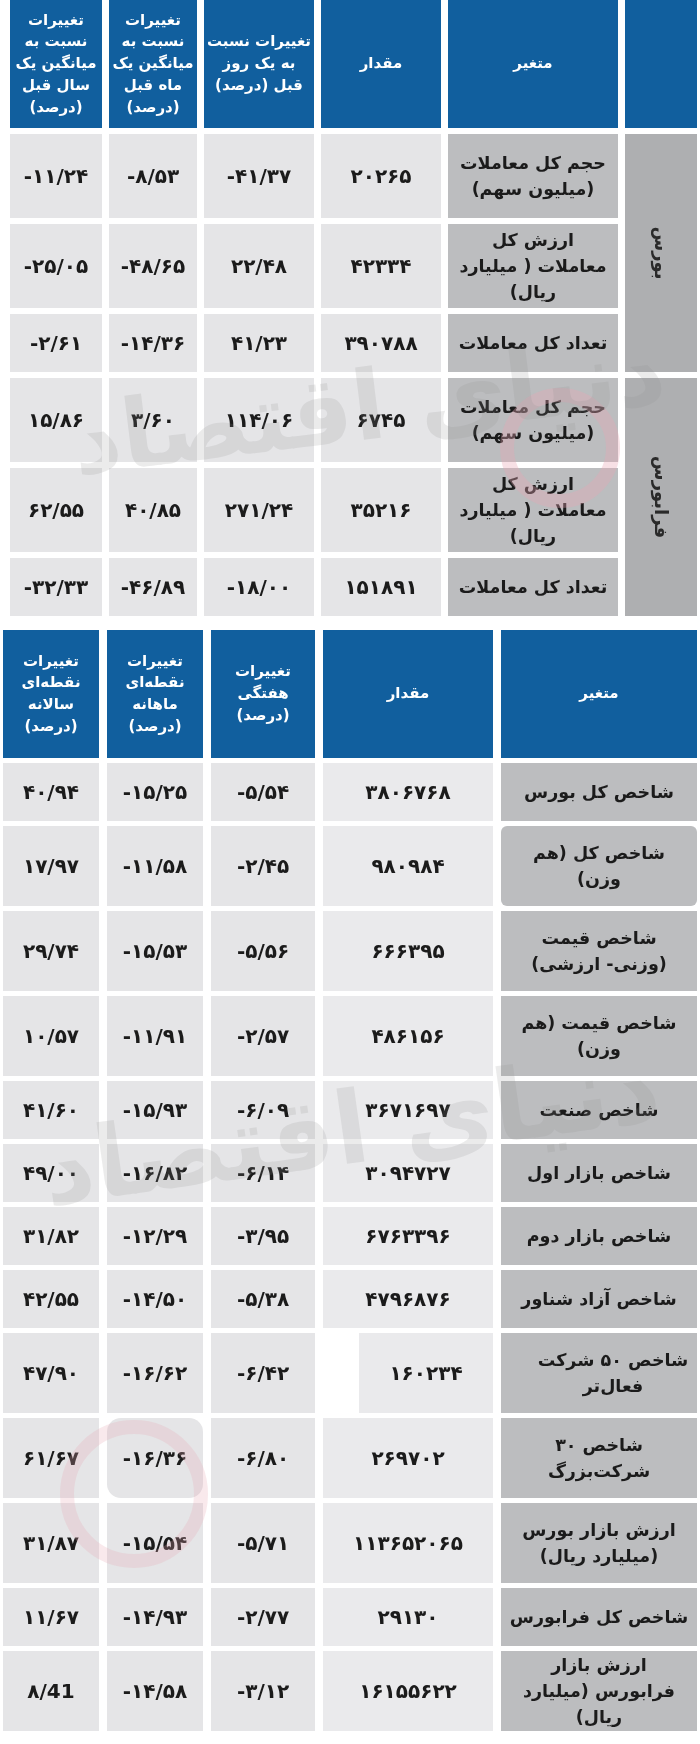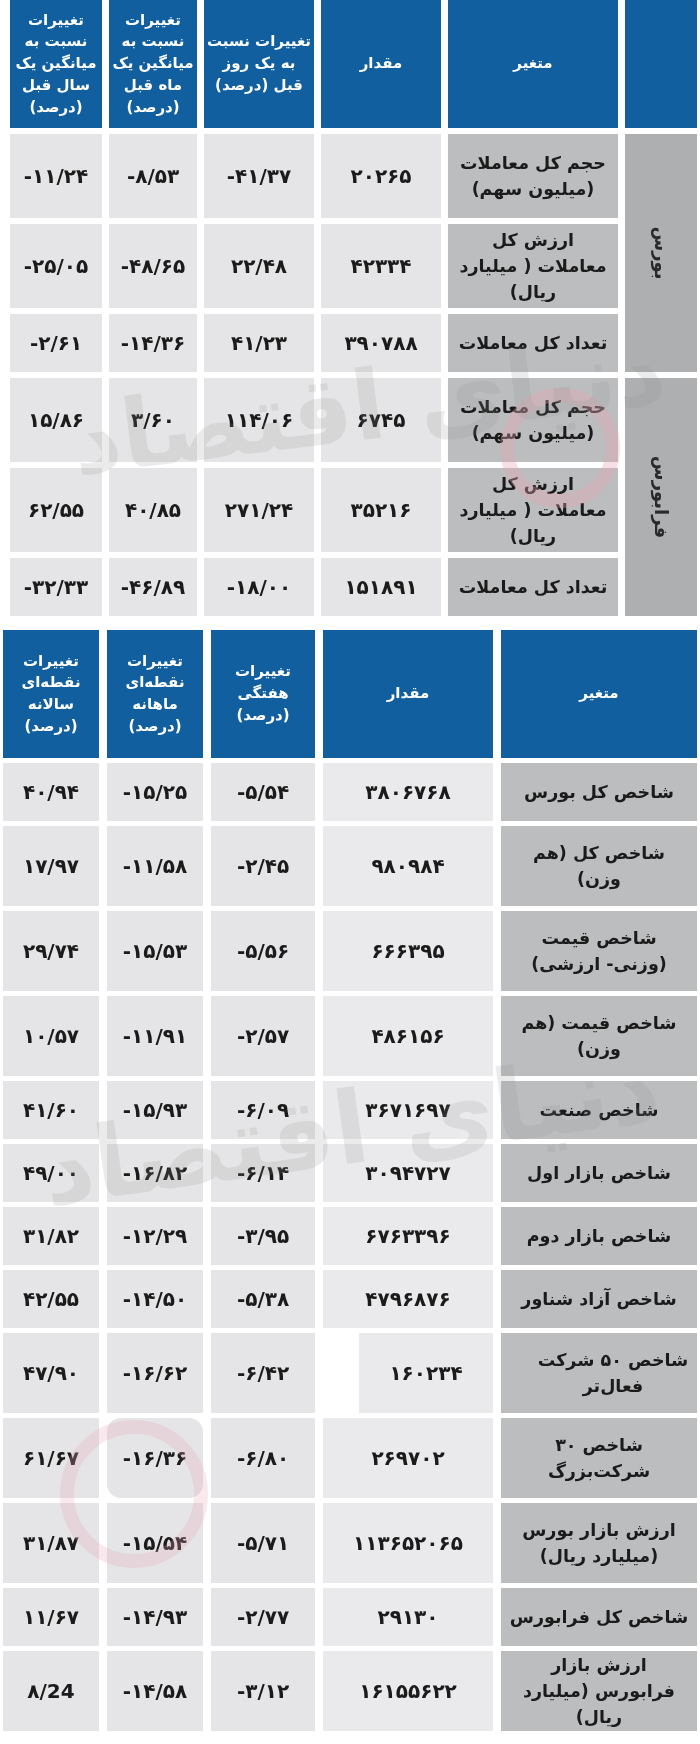--- a/index.html
+++ b/index.html
@@ -112,21 +112,21 @@
     <div class="hc" style="grid-column:1;grid-row:1">متغیر</div>
     <div class="hc" style="grid-column:2;grid-row:1">مقدار</div>
     <div class="hc" style="grid-column:3;grid-row:1">تغییرات هفتگی (درصد)</div>
     <div class="hc" style="grid-column:4;grid-row:1">تغییرات نقطه‌ای ماهانه (درصد)</div>
     <div class="hc" style="grid-column:5;grid-row:1">تغییرات نقطه‌ای سالانه (درصد)</div>
   <div class="var" style="grid-area: 2 / 1;">شاخص کل بورس</div>
       <div class="num valcell" style="grid-area: 2 / 2;">۳۸۰۶۷۶۸</div>
       <div class="num" style="grid-area: 2 / 3;">-۵/۵۴</div>
       <div class="num" style="grid-area: 2 / 4;">-۱۵/۲۵</div>
       <div class="num" style="grid-area: 2 / 5;">۴۰/۹۴</div>
-      <div class="var" style="grid-area: 3 / 1;">شاخص کل (هم وزن)</div>
+      <div class="var" style="grid-area: 3 / 1; border-radius: 6px;">شاخص کل (هم وزن)</div>
       <div class="num valcell" style="grid-area: 3 / 2;">۹۸۰۹۸۴</div>
       <div class="num" style="grid-area: 3 / 3;">-۲/۴۵</div>
       <div class="num" style="grid-area: 3 / 4;">-۱۱/۵۸</div>
       <div class="num" style="grid-area: 3 / 5;">۱۷/۹۷</div>
       <div class="var" style="grid-area: 4 / 1;">شاخص قیمت (وزنی- ارزشی)</div>
       <div class="num valcell" style="grid-area: 4 / 2;">۶۶۶۳۹۵</div>
       <div class="num" style="grid-area: 4 / 3;">-۵/۵۶</div>
       <div class="num" style="grid-area: 4 / 4;">-۱۵/۵۳</div>
       <div class="num" style="grid-area: 4 / 5;">۲۹/۷۴</div>
       <div class="var" style="grid-area: 5 / 1;">شاخص قیمت (هم وزن)</div>
@@ -171,21 +171,21 @@
       <div class="num" style="grid-area: 12 / 5;">۳۱/۸۷</div>
       <div class="var" style="grid-area: 13 / 1;">شاخص کل فرابورس</div>
       <div class="num valcell" style="grid-area: 13 / 2;">۲۹۱۳۰</div>
       <div class="num" style="grid-area: 13 / 3;">-۲/۷۷</div>
       <div class="num" style="grid-area: 13 / 4;">-۱۴/۹۳</div>
       <div class="num" style="grid-area: 13 / 5;">۱۱/۶۷</div>
       <div class="var" style="grid-area: 14 / 1;">ارزش بازار فرابورس (میلیارد ریال)</div>
       <div class="num valcell" style="grid-area: 14 / 2;">۱۶۱۵۵۶۲۲</div>
       <div class="num" style="grid-area: 14 / 3;">-۳/۱۲</div>
       <div class="num" style="grid-area: 14 / 4;">-۱۴/۵۸</div>
-      <div class="num" style="grid-area: 14 / 5;">۸/24</div>
+      <div class="num" style="grid-area: 14 / 5;">۸/41</div>
     </section>
 
   <div class="wm wm1">دنیای اقتصاد</div>
   <div class="wm wm2">دنیای اقتصاد</div>
   <div class="pink pink1"></div>
   <div class="pink pink2"></div>
 
 </div>
 
 </body></html>

